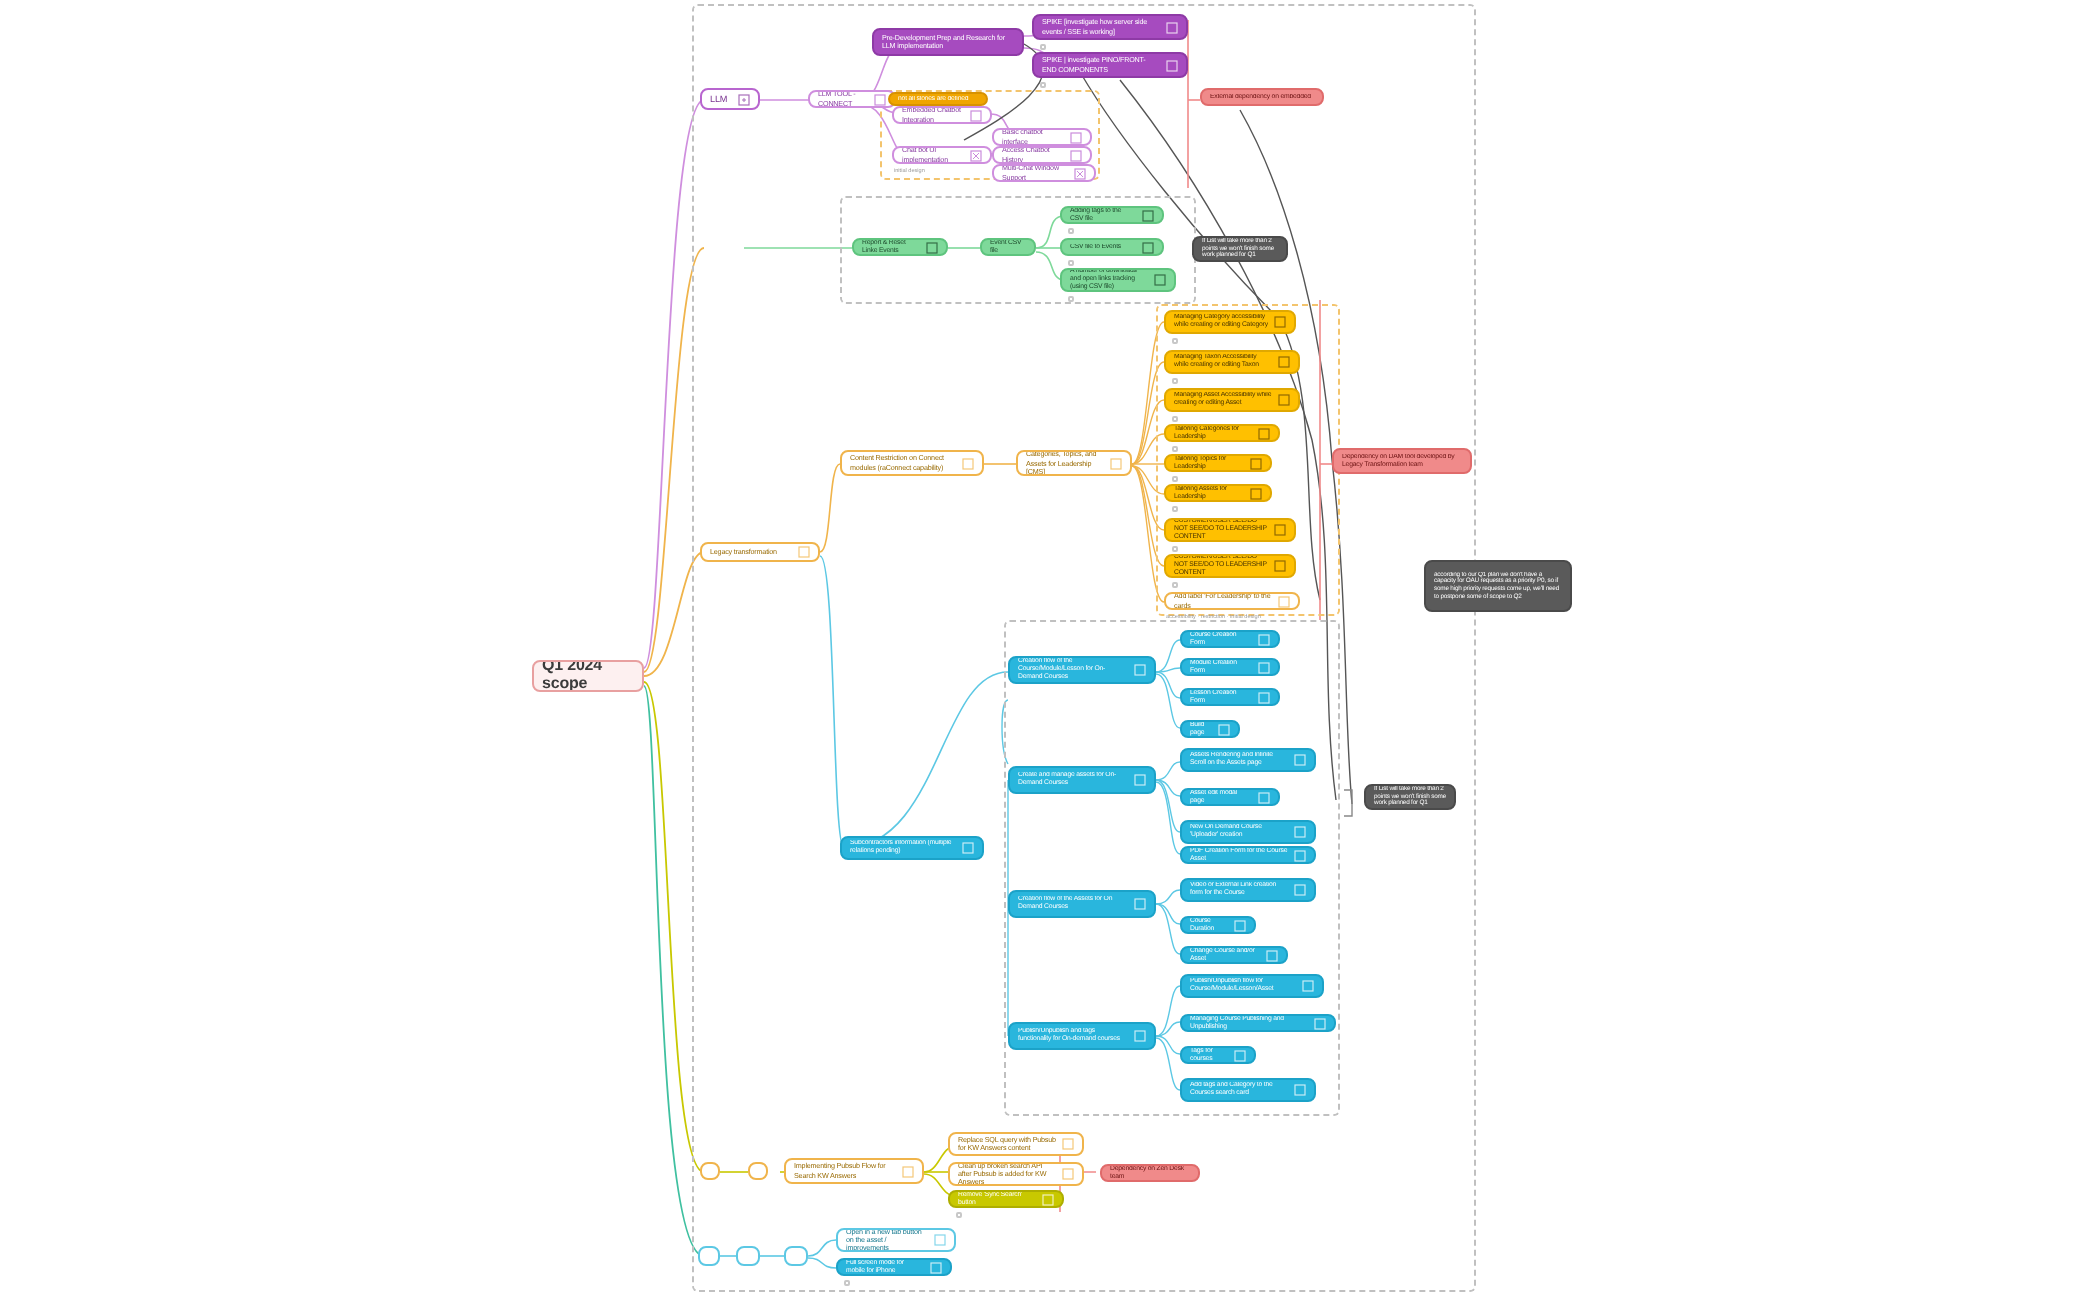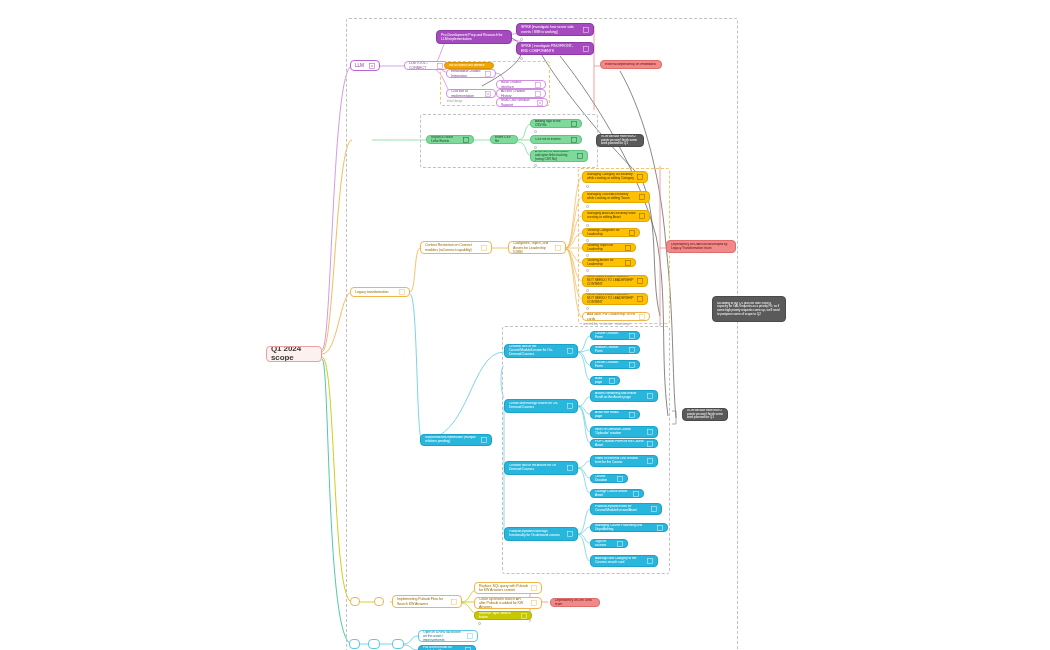--- a/index.html
+++ b/index.html
@@ -2,21 +2,21 @@
 <html><head>
 <meta charset="utf-8">
 <style>
   * { box-sizing: border-box; }
   html, body { margin:0; padding:0; }
   body {
     width:1050px; height:650px; background:#ffffff;
     font-family:"Liberation Sans", sans-serif;
     overflow:hidden; position:relative;
   }
-  #canvas { position:absolute; left:0; top:16px; width:1050px; height:457px; }
+  #canvas { position:absolute; left:0; top:0; width:1050px; height:457px; }
   svg.wires { position:absolute; left:0; top:0; width:1050px; height:650px; pointer-events:none; }
 
   .node {
     position:absolute; border-radius:4px; border:1px solid transparent;
     display:flex; align-items:center; padding:2px 4px; line-height:1.12;
     letter-spacing:-0.1px; overflow:hidden;
   }
   .node .txt { flex:1 1 auto; overflow:hidden; }
   .node .hdl { flex:0 0 auto; width:6px; height:6px; margin-left:3px; opacity:.75; }
 

